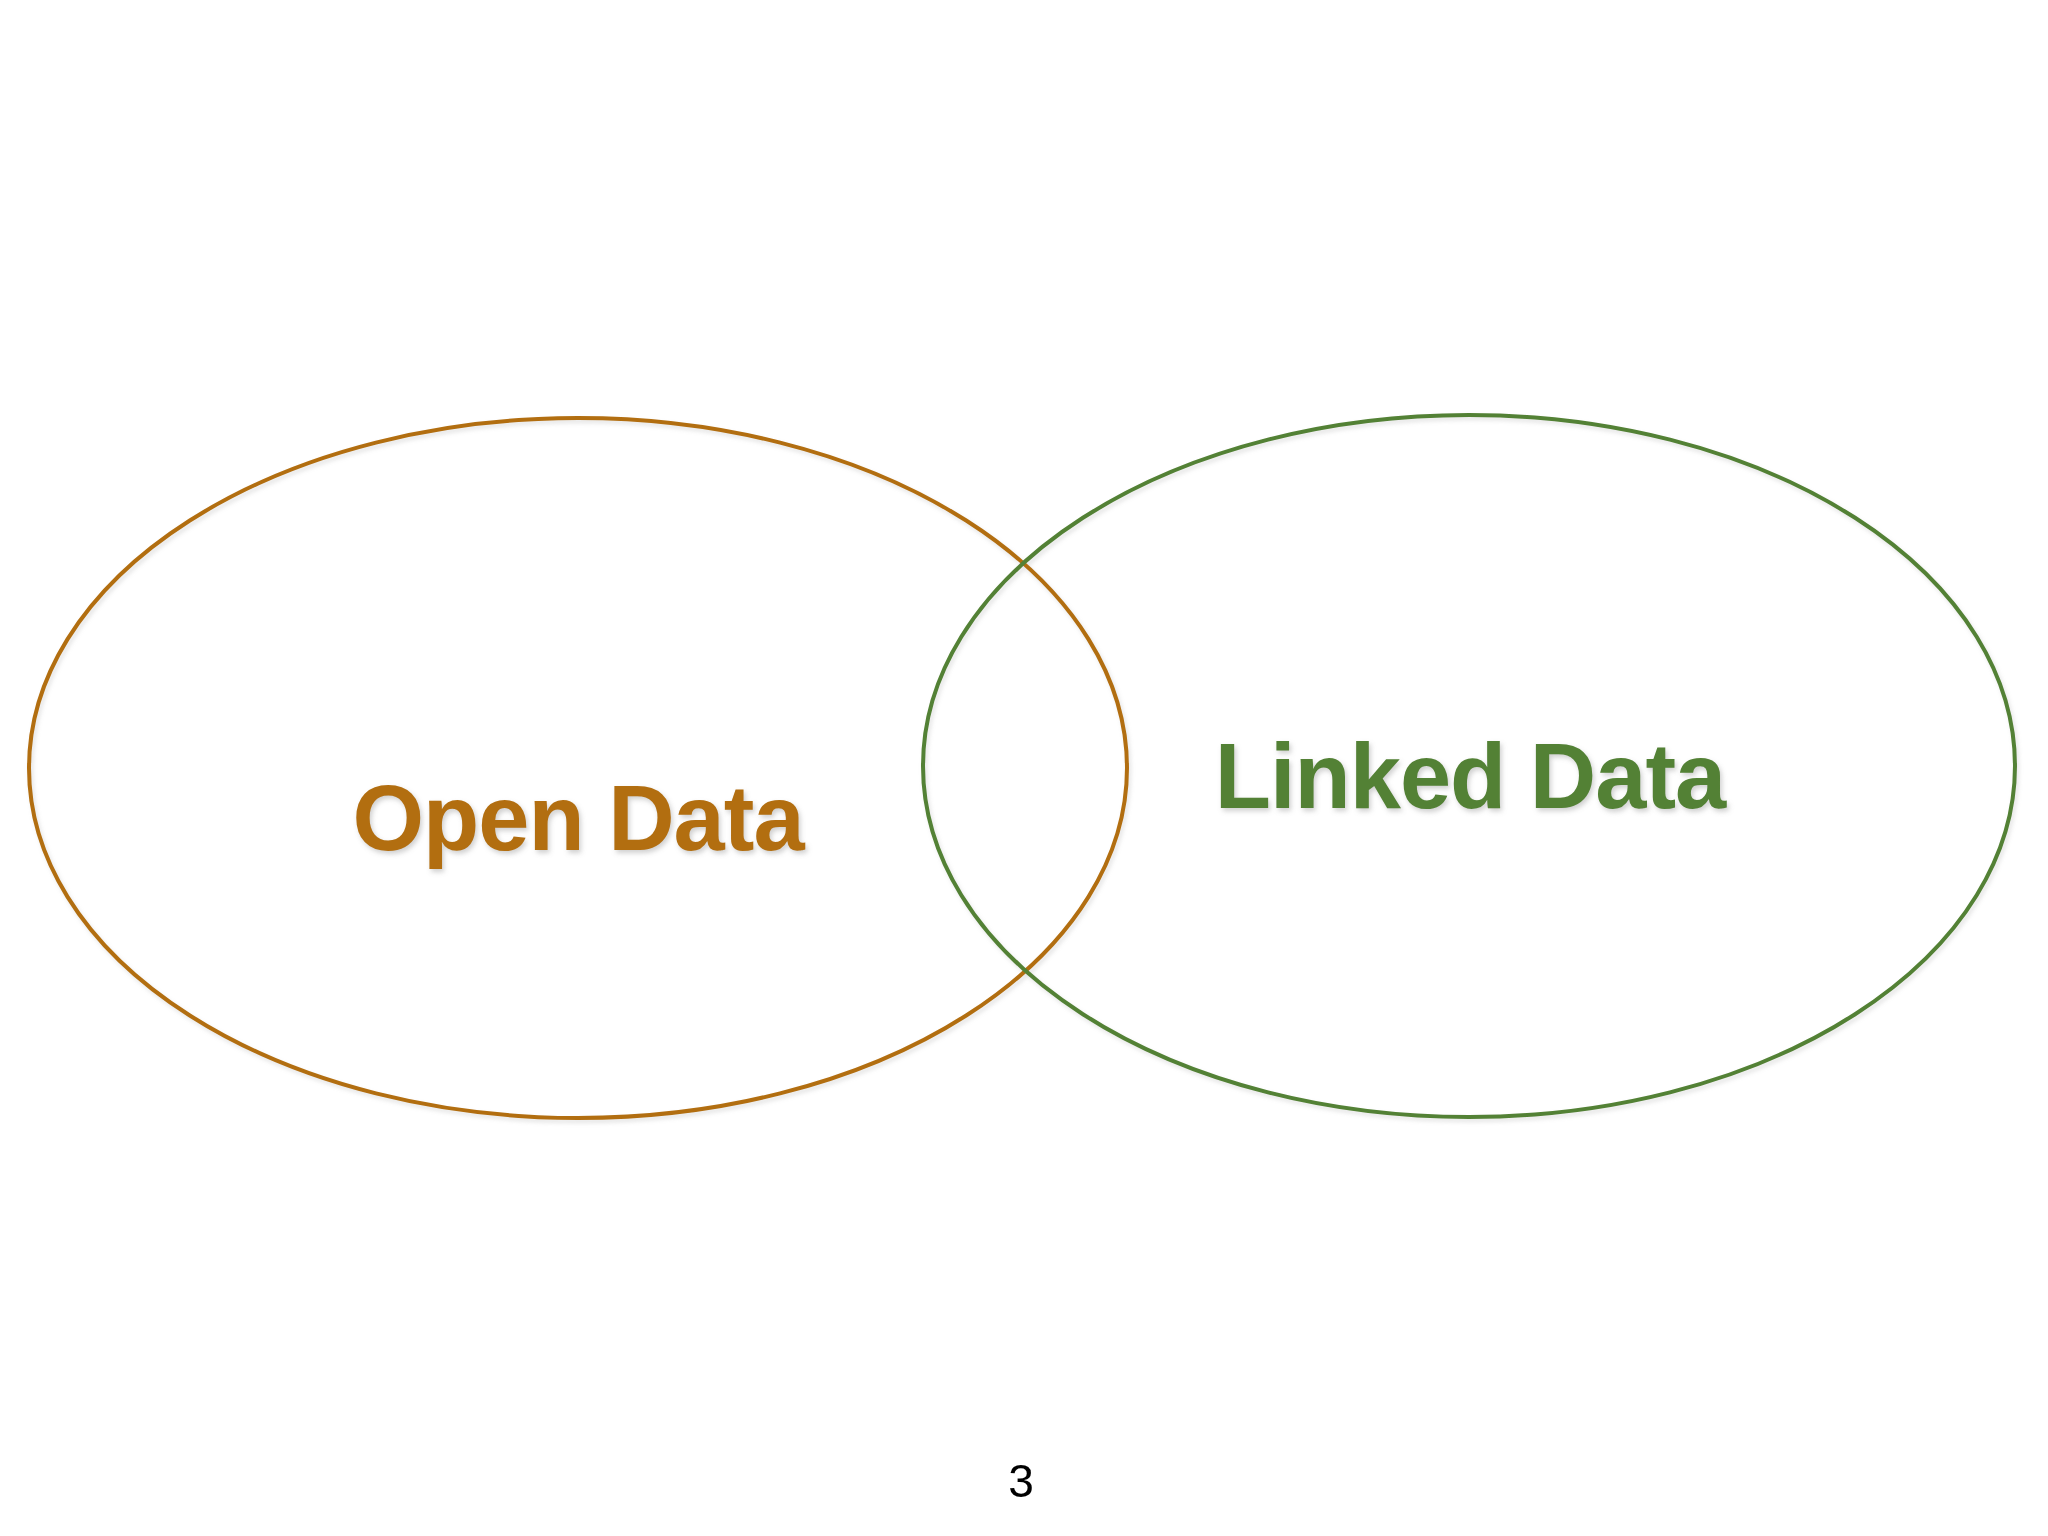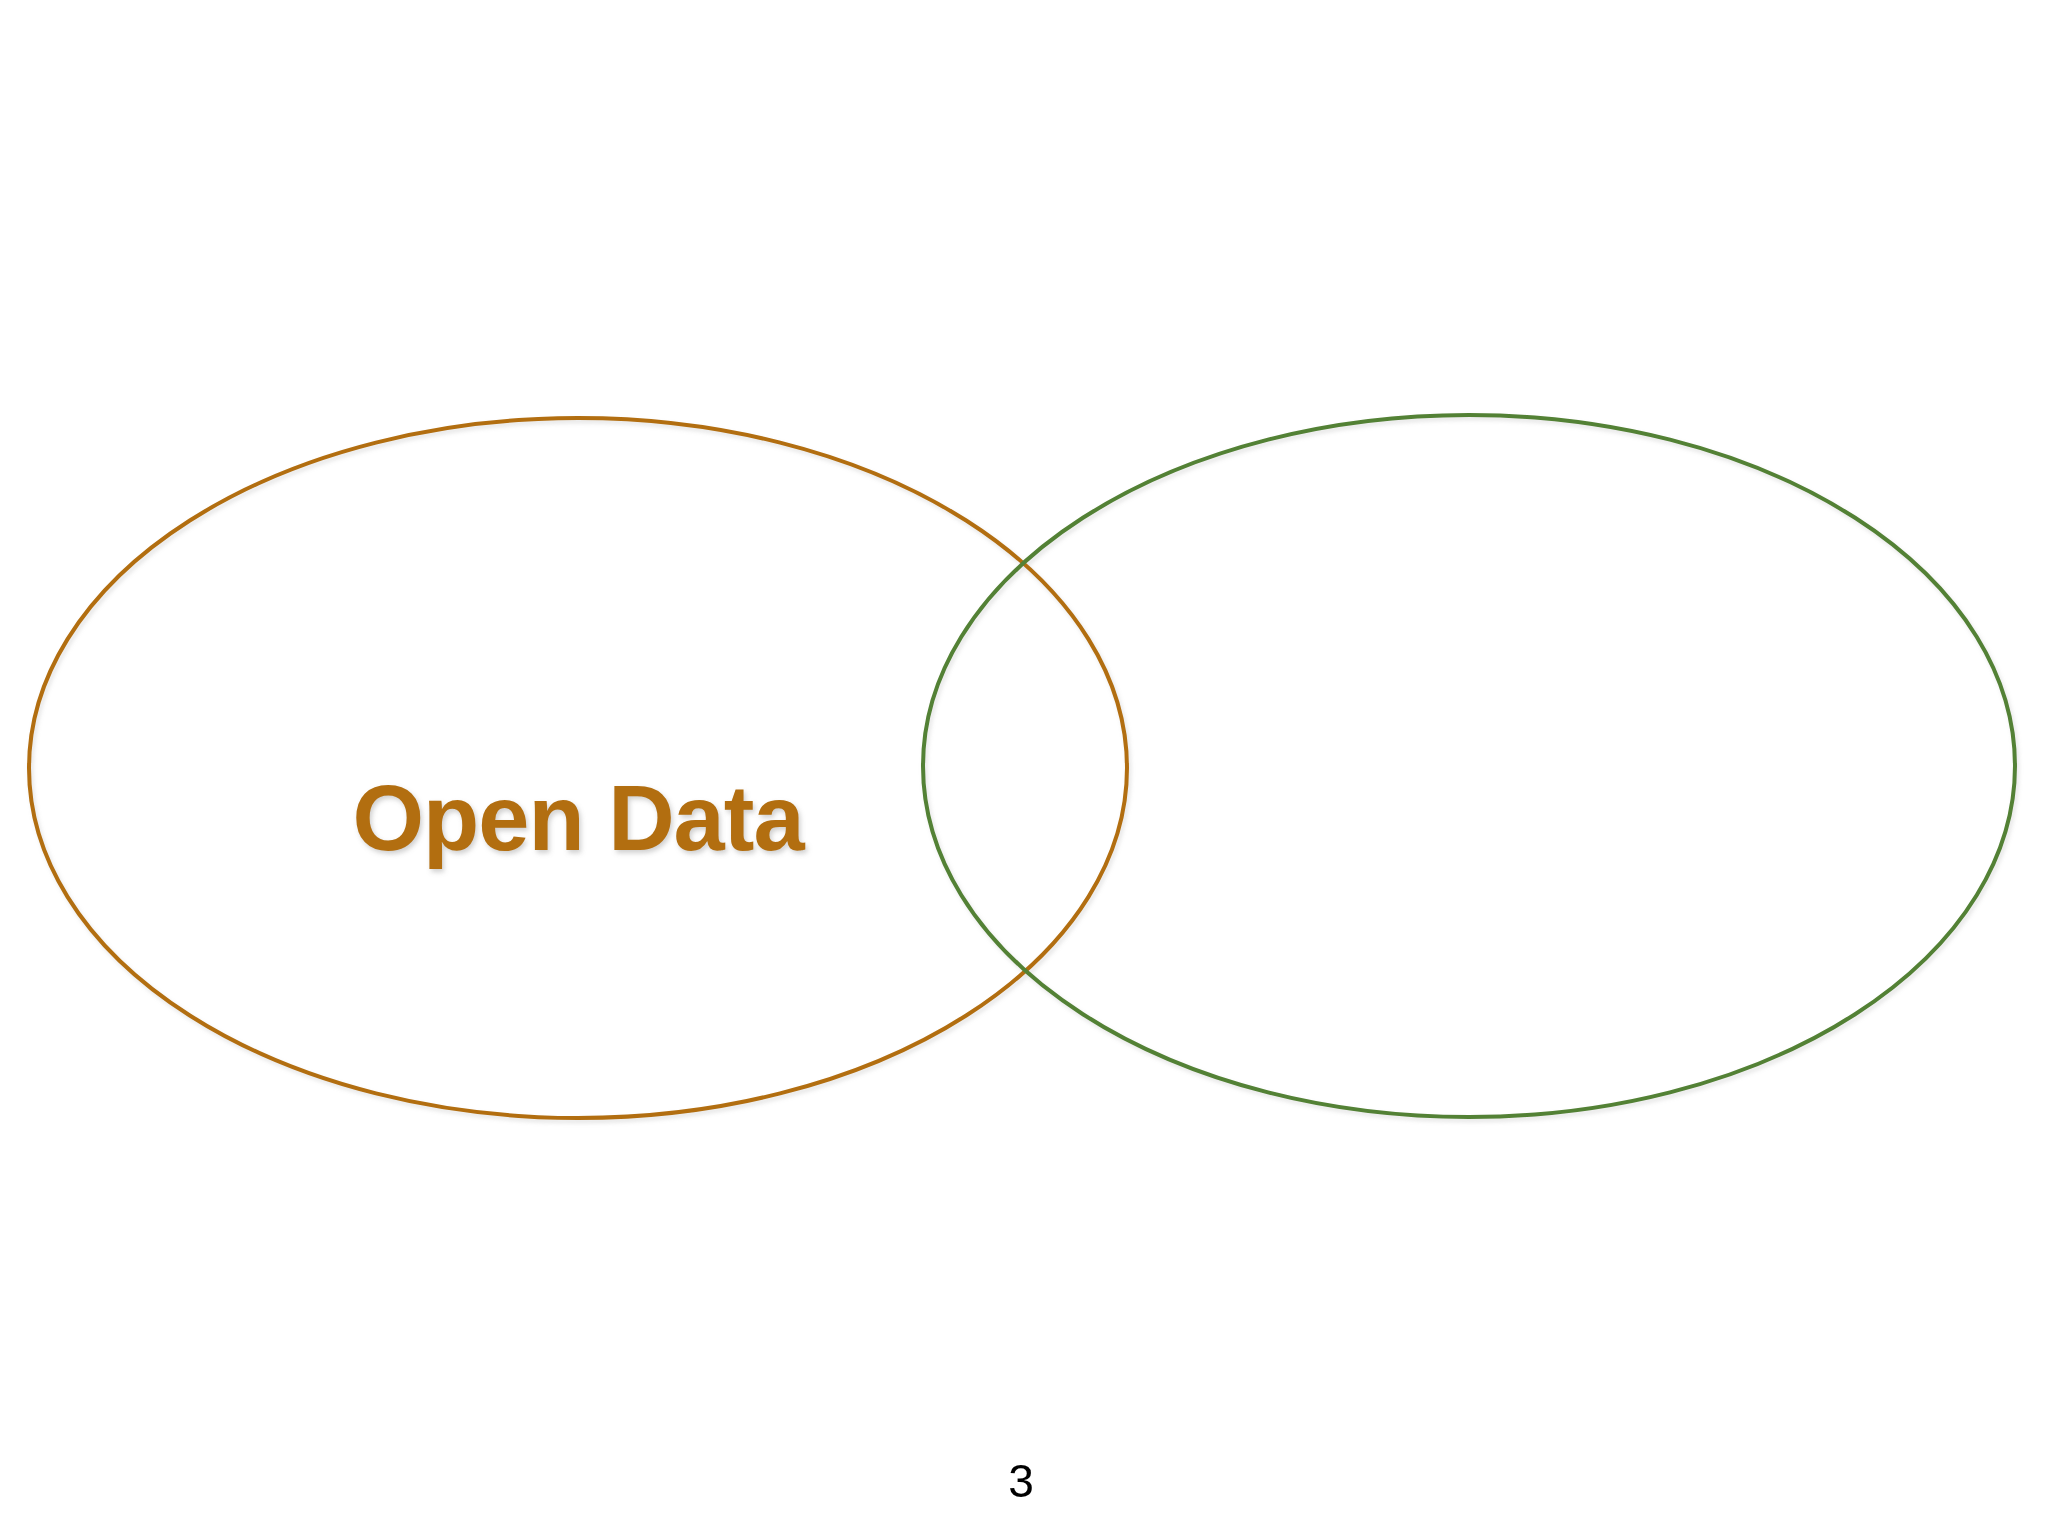--- a/index.html
+++ b/index.html
@@ -60,16 +60,17 @@
 
   <svg class="venn-svg" viewBox="0 0 2048 1536" aria-hidden="true">
     <g class="ellipse-shadow">
       <ellipse cx="578" cy="768" rx="549" ry="350" stroke="#B26E10"></ellipse>
       <ellipse cx="1469" cy="766" rx="546" ry="351" stroke="#538135"></ellipse>
     </g>
   </svg>
 
   <div class="venn-label label-left" style="color: rgb(178, 110, 16);">Open Data</div>
 
+  <div class="venn-label label-right" style="color: rgb(83, 129, 53);">Linked Data</div>
 
   <div class="page-number">3</div>
 
 </div>
 
 </body></html>

